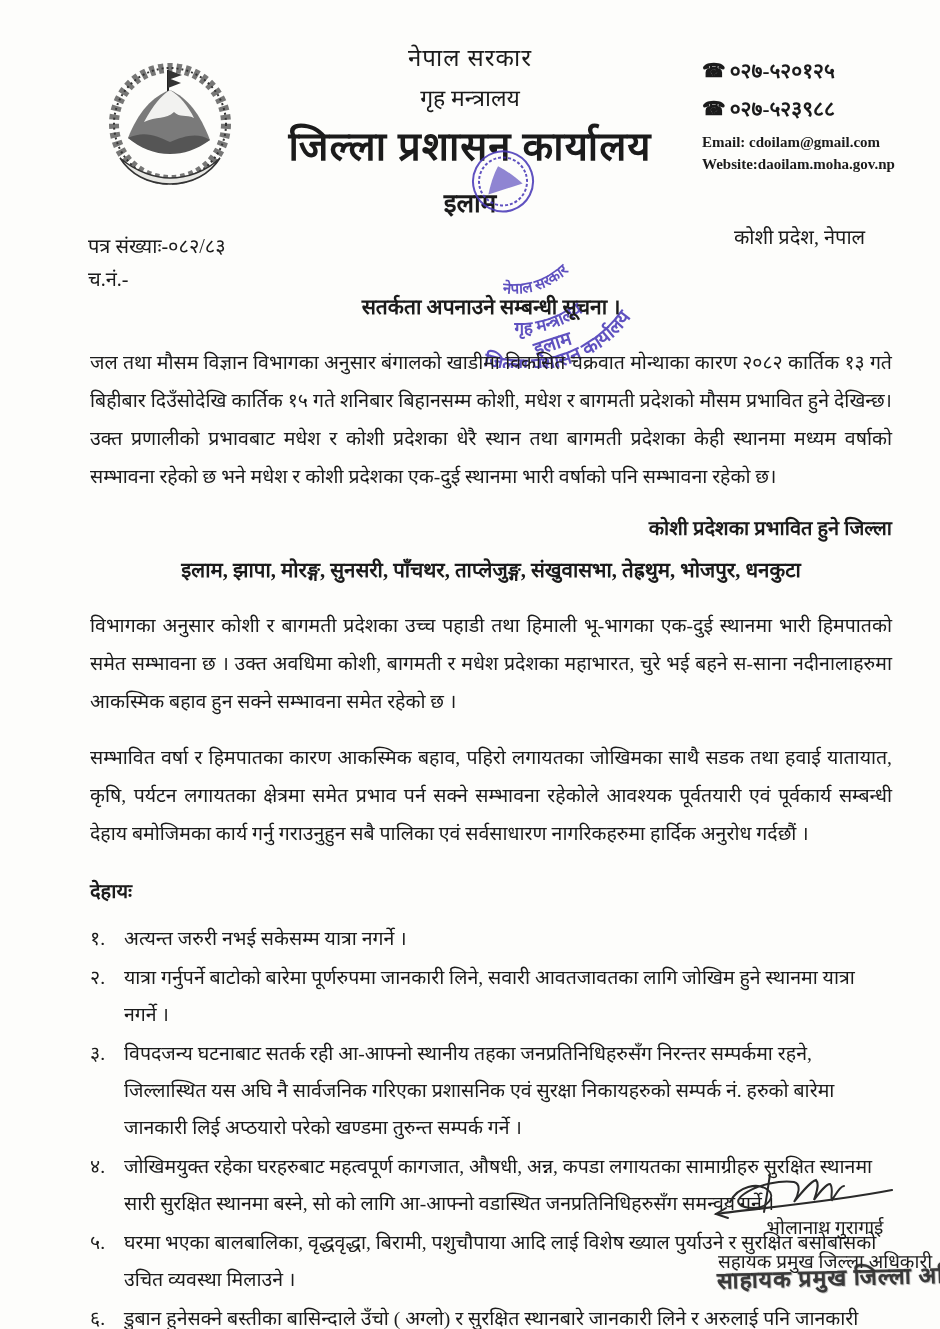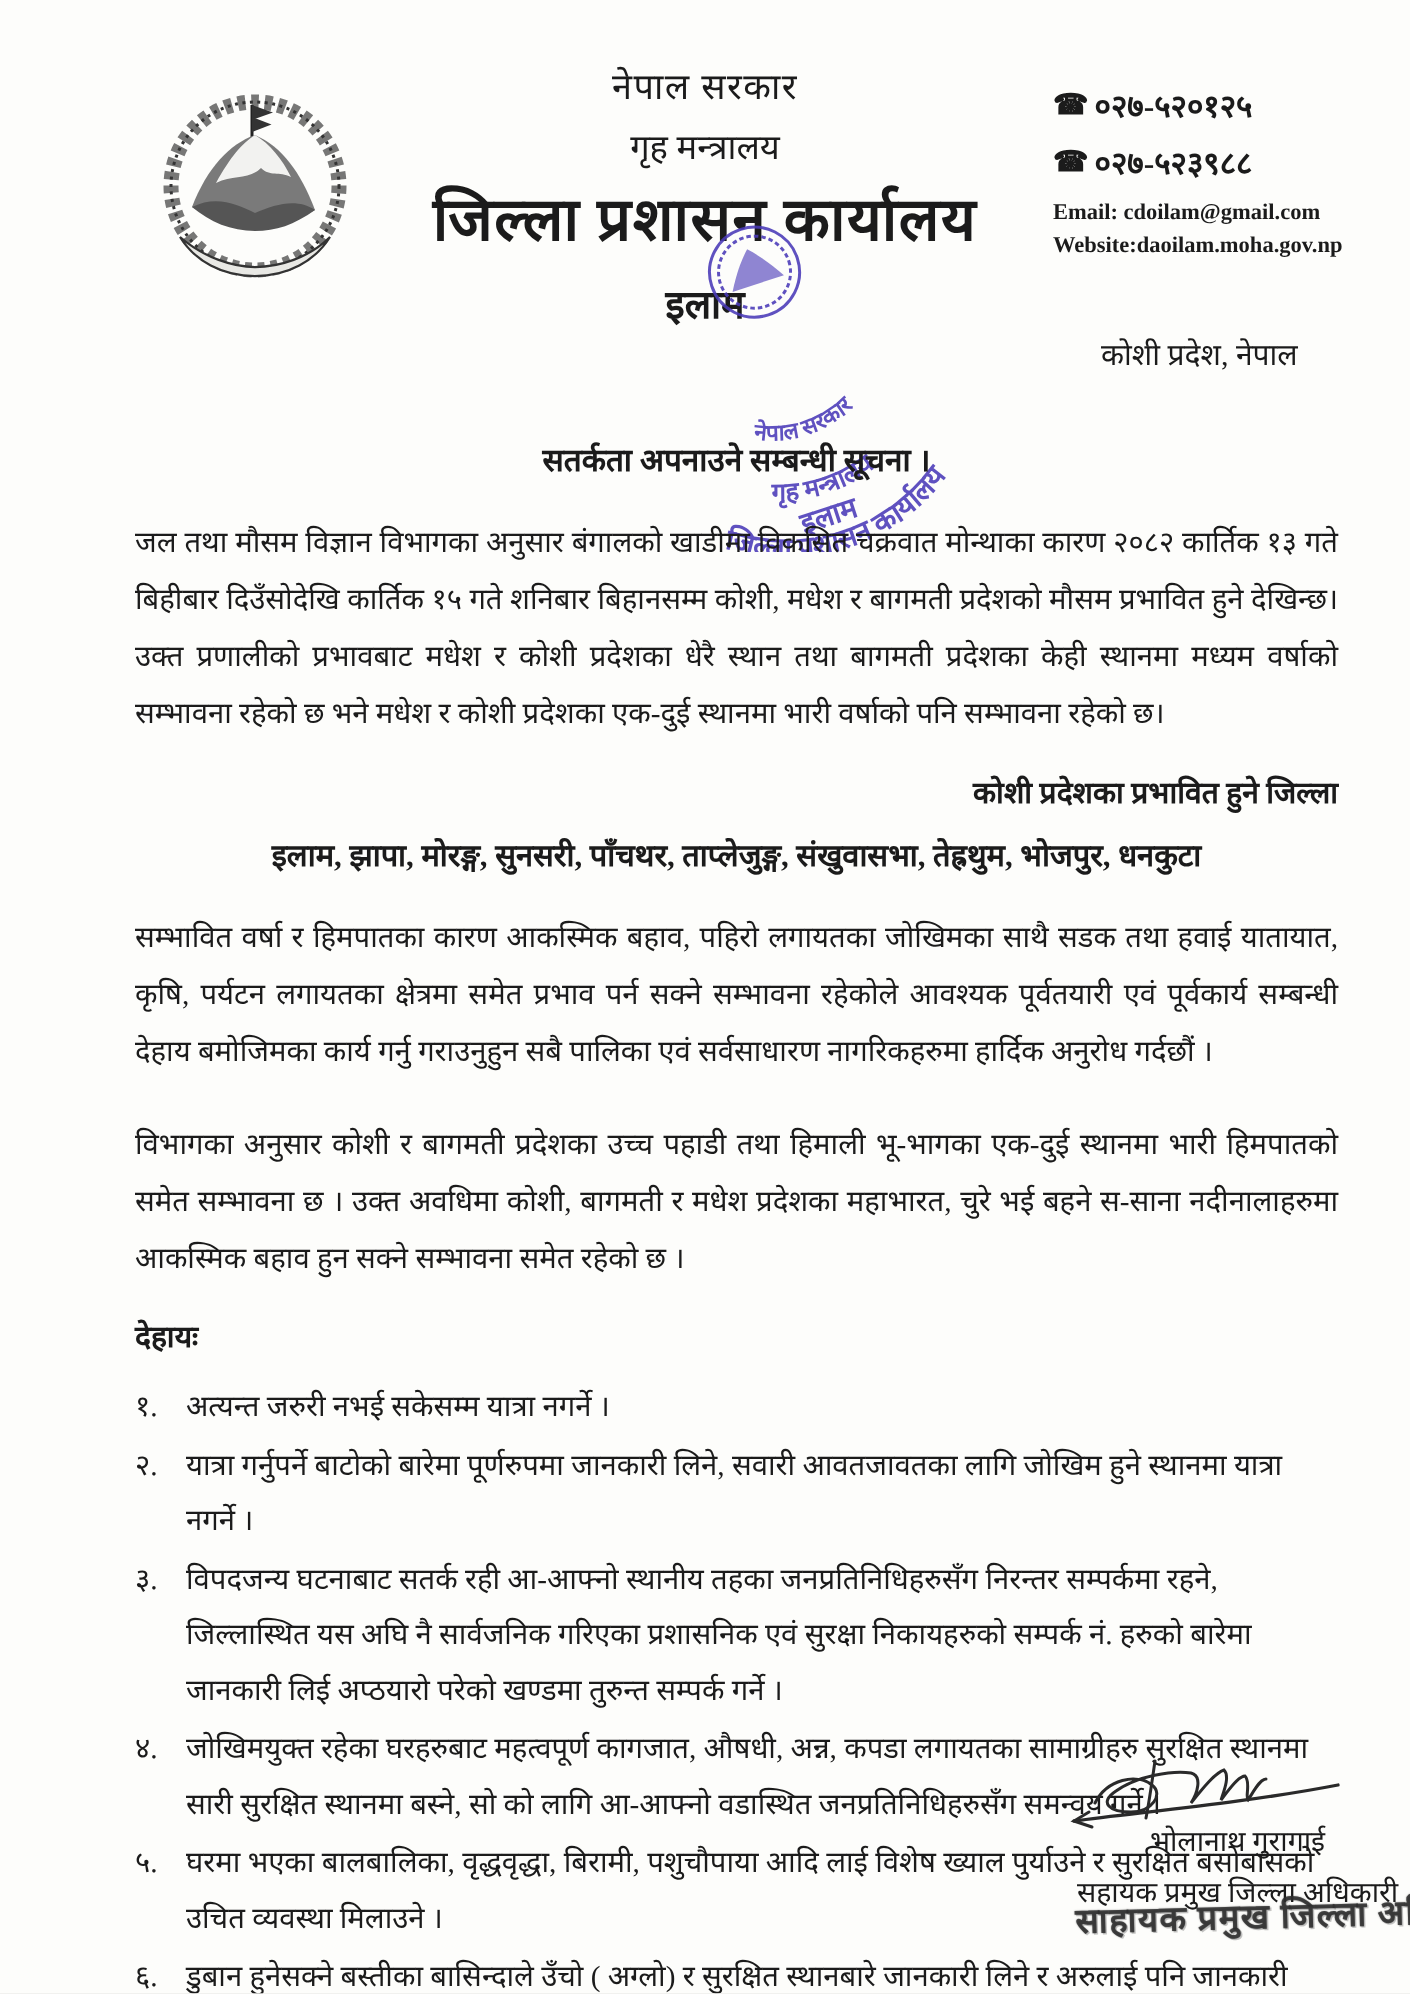--- a/index.html
+++ b/index.html
@@ -115,41 +115,45 @@
       <span>०२७-५२०१२५</span>
     </div>
     <div class="phone-row">
       <span class="ph-icon">☎</span>
       <span>०२७-५२३९८८</span>
     </div>
     <div class="mail-row">Email: cdoilam@gmail.com</div>
     <div class="mail-row">Website:daoilam.moha.gov.np</div>
   </div>
 
+  <div class="refs">
+    <div>पत्र संख्याः-०८२/८३</div>
+    <div>च.नं.-</div>
+  </div>
 
   <div class="meta-right">
     <div class="prov">कोशी प्रदेश, नेपाल</div>
   </div>
 
   <div class="doc-body">
 
     <div class="subject">
       <span class="u">सतर्कता अपनाउने सम्बन्धी सूचना ।</span>
     </div>
 
     <p class="para"><span>जल तथा मौसम विज्ञान विभागका अनुसार बंगालको खाडीमा विकसित चक्रवात मोन्थाका कारण २०८२ कार्तिक १३ गते बिहीबार दिउँसोदेखि कार्तिक १५ गते शनिबार बिहानसम्म </span><span class="u">कोशी</span><span>, मधेश र बागमती प्रदेशको मौसम प्रभावित हुने देखिन्छ। उक्त प्रणालीको प्रभावबाट मधेश र </span><span class="u">कोशी प्रदेशका धेरै स्थान</span><span> तथा बागमती प्रदेशका केही स्थानमा मध्यम वर्षाको सम्भावना रहेको छ भने मधेश र </span><span class="u">कोशी प्रदेशका एक-दुई स्थानमा भारी वर्षाको पनि सम्भावना</span><span> रहेको छ।</span></p>
 
     <div class="center-head">
       <span class="u">कोशी प्रदेशका प्रभावित हुने जिल्ला</span>
     </div>
     <div class="districts">इलाम, झापा, मोरङ्ग, सुनसरी, पाँचथर, ताप्लेजुङ्ग, संखुवासभा, तेह्रथुम, भोजपुर, धनकुटा</div>
 
+    <p class="para">विभागका अनुसार कोशी र बागमती प्रदेशका उच्च पहाडी तथा हिमाली भू-भागका एक-दुई स्थानमा भारी हिमपातको समेत सम्भावना छ । उक्त अवधिमा कोशी, बागमती र मधेश प्रदेशका महाभारत, चुरे भई बहने स-साना नदीनालाहरुमा आकस्मिक बहाव हुन सक्ने सम्भावना समेत रहेको छ ।</p>
+
     <p class="para" style="margin-bottom:24px">सम्भावित वर्षा र हिमपातका कारण आकस्मिक बहाव, पहिरो लगायतका जोखिमका साथै सडक तथा हवाई यातायात, कृषि, पर्यटन लगायतका क्षेत्रमा समेत प्रभाव पर्न सक्ने सम्भावना रहेकोले आवश्यक पूर्वतयारी एवं पूर्वकार्य सम्बन्धी देहाय बमोजिमका कार्य गर्नु गराउनुहुन सबै पालिका एवं सर्वसाधारण नागरिकहरुमा हार्दिक अनुरोध गर्दछौं ।</p>
-
-    <p class="para">विभागका अनुसार कोशी र बागमती प्रदेशका उच्च पहाडी तथा हिमाली भू-भागका एक-दुई स्थानमा भारी हिमपातको समेत सम्भावना छ । उक्त अवधिमा कोशी, बागमती र मधेश प्रदेशका महाभारत, चुरे भई बहने स-साना नदीनालाहरुमा आकस्मिक बहाव हुन सक्ने सम्भावना समेत रहेको छ ।</p>
 
     <div class="dehaya">
       <span class="u">देहायः</span>
     </div>
 
     <ol class="notice-list">
       <li>
           <span class="num">१.</span>
           <span class="txt">अत्यन्त जरुरी नभई सकेसम्म यात्रा नगर्ने ।</span>
         </li>

